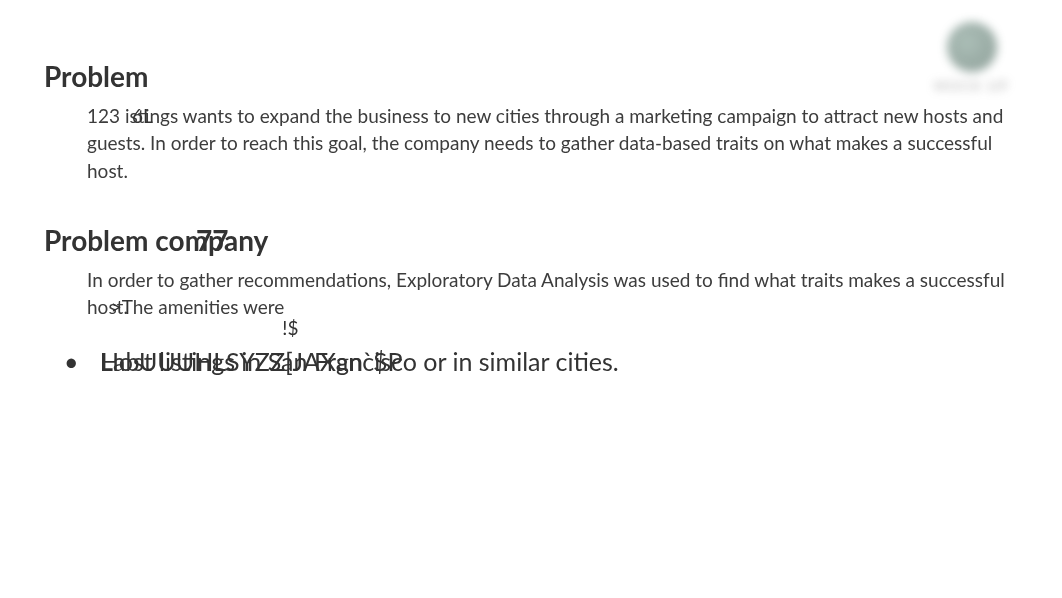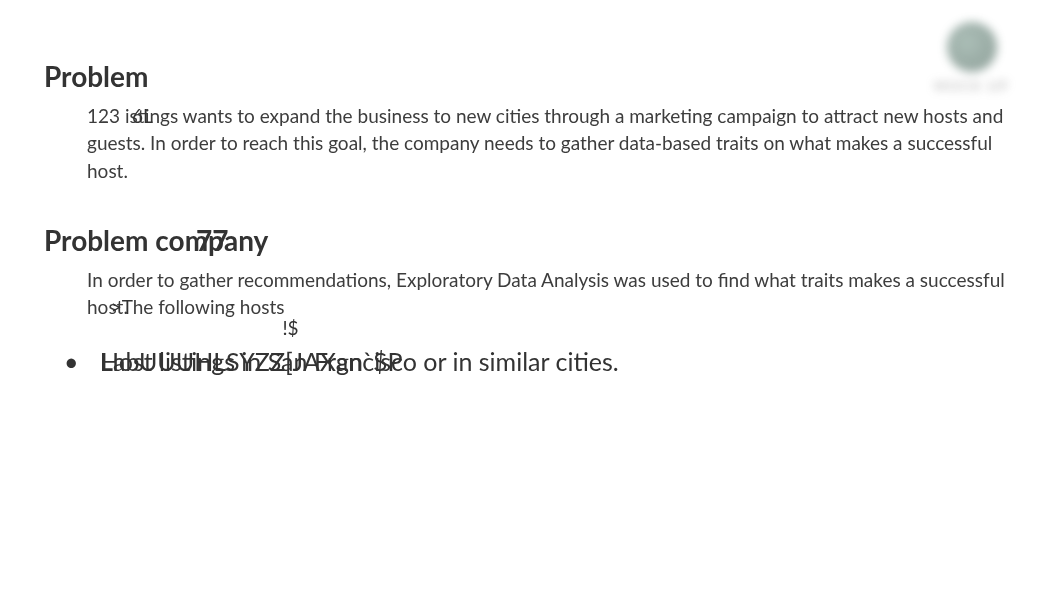--- a/index.html
+++ b/index.html
@@ -120,21 +120,21 @@
   </div>
 
   <div class="section">
     <h2 class="heading">
       <span class="overlap-wrap">
         <span>Problem </span><span>company</span>
         <span class="overlap-garble" style="left:152px;font-weight:700;text-align:right;">77</span>
       </span>
     </h2>
     <p class="paragraph">
-      <span>In order to gather recommendations, Exploratory Data Analysis was used to find what traits makes a successful host. </span><span class="overlap-wrap"><span>he following hosts</span><span class="overlap-garble" style="left:-22px;">&gt;T</span></span><span class="overlap-wrap"><span class="overlap-garble" style="left:-2px;">!$</span></span>
+      <span>In order to gather recommendations, Exploratory Data Analysis was used to find what traits makes a successful host. </span><span class="overlap-wrap"><span>he amenities were</span><span class="overlap-garble" style="left:-22px;">&gt;T</span></span><span class="overlap-wrap"><span class="overlap-garble" style="left:-2px;">!$</span></span>
     </p>
 
     <ul class="bullet-list">
       <li class="bullet-item">
         <span class="overlap-wrap">
           <span>Host listings in San Francisco or in similar cities.</span>
           <span class="overlap-garble"><span class="bold">L</span><span>abUUUHLSYZZ[JAXgn`$P</span></span>
         </span>
       </li>
     </ul>

